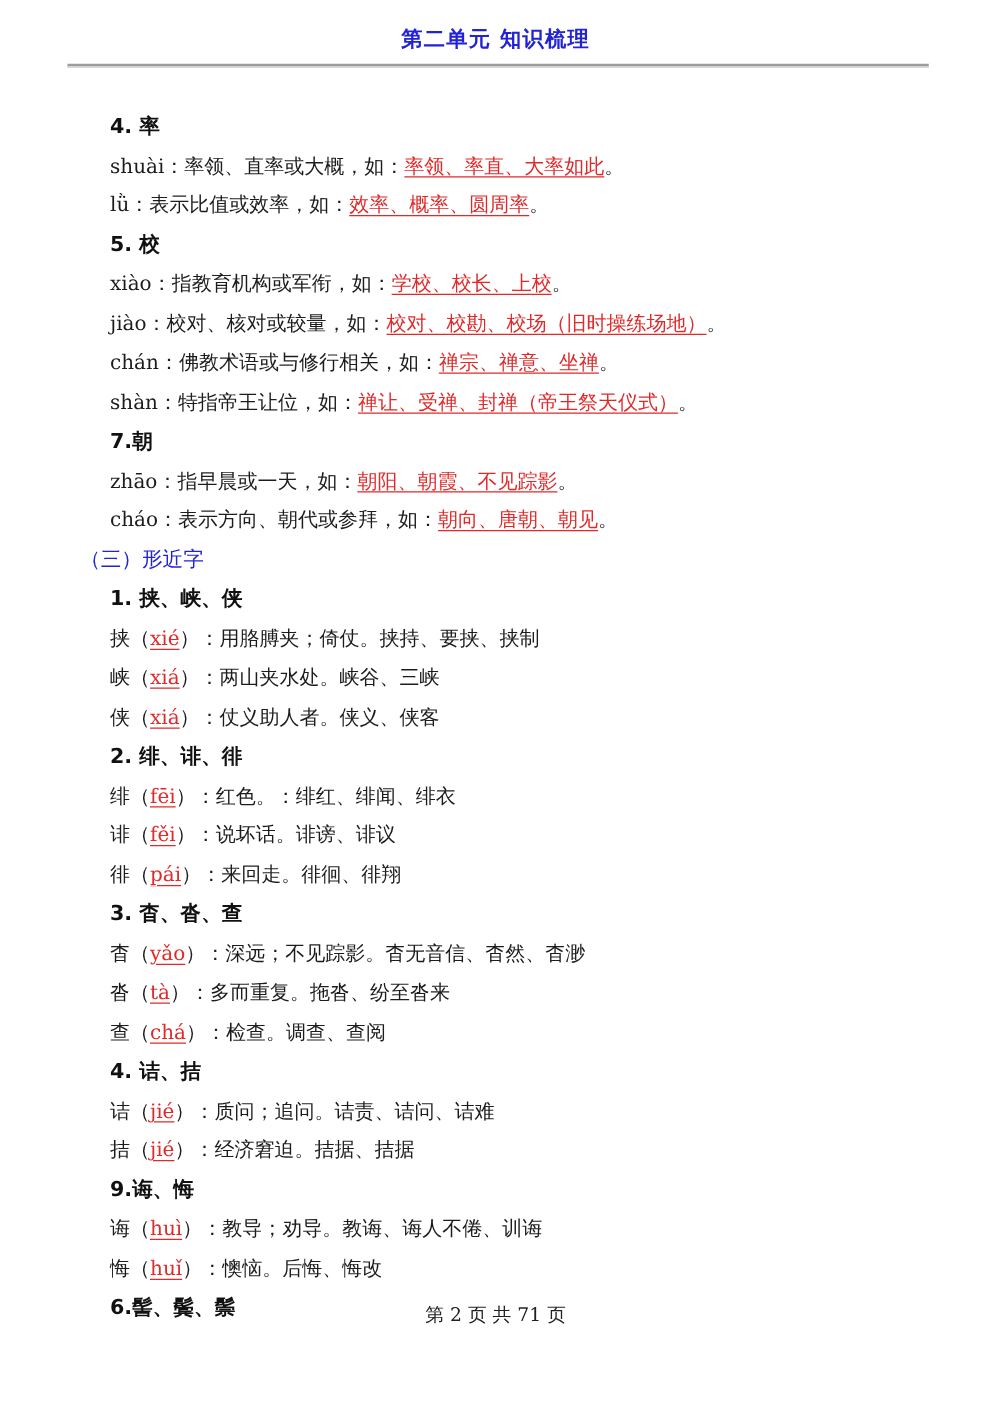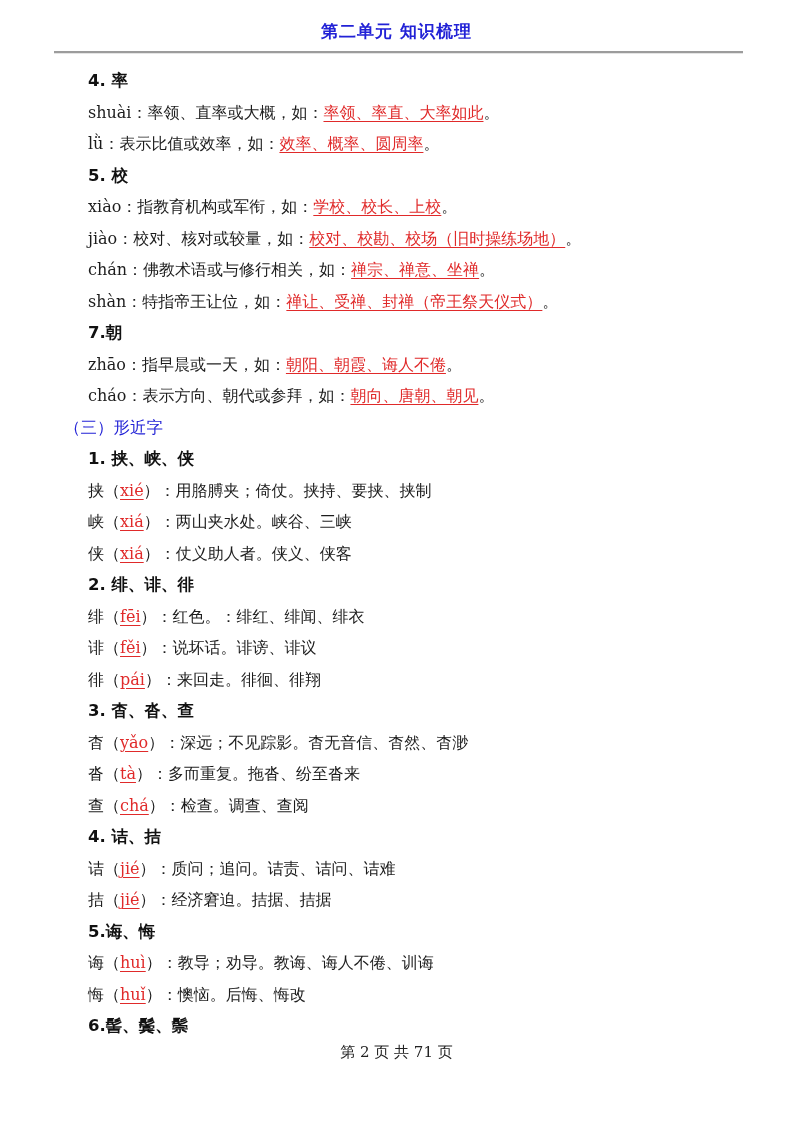--- a/index.html
+++ b/index.html
@@ -32,20 +32,21 @@
     text-align: right;
   }
   .header-rule {
     margin: 8px 50px 0 54px;
     height: 2px;
     background: var(--rule);
     border-bottom: 1px solid #e4e4e4;
   }
   .content-area {
     padding: 11px 44px 0 88px;
+    margin-top: 20px;
   }
   .row {
     line-height: 31.5px;
     font-size: 16px;
     white-space: nowrap;
   }
   .row.item {
     font-family: "DejaVu Sans", "Liberation Sans", sans-serif;
     font-weight: bold;
     font-size: 16.5px;
@@ -86,39 +87,39 @@
 <div class="content-area">
     <div class="row item">4. 率</div>
     <div class="row line"><span class="seg-plain">shuài：率领、直率或大概，如：</span><span class="seg-red">率领、率直、大率如此</span><span class="seg-plain">。</span></div>
     <div class="row line"><span class="seg-plain">lǜ：表示比值或效率，如：</span><span class="seg-red">效率、概率、圆周率</span><span class="seg-plain">。</span></div>
     <div class="row item">5. 校</div>
     <div class="row line"><span class="seg-plain">xiào：指教育机构或军衔，如：</span><span class="seg-red">学校、校长、上校</span><span class="seg-plain">。</span></div>
     <div class="row line"><span class="seg-plain">jiào：校对、核对或较量，如：</span><span class="seg-red">校对、校勘、校场（旧时操练场地）</span><span class="seg-plain">。</span></div>
     <div class="row line"><span class="seg-plain">chán：佛教术语或与修行相关，如：</span><span class="seg-red">禅宗、禅意、坐禅</span><span class="seg-plain">。</span></div>
     <div class="row line"><span class="seg-plain">shàn：特指帝王让位，如：</span><span class="seg-red">禅让、受禅、封禅（帝王祭天仪式）</span><span class="seg-plain">。</span></div>
     <div class="row item">7.朝</div>
-    <div class="row line"><span class="seg-plain">zhāo：指早晨或一天，如：</span><span class="seg-red">朝阳、朝霞、诲人不倦</span><span class="seg-plain">。</span></div>
+    <div class="row line"><span class="seg-plain">zhāo：指早晨或一天，如：</span><span class="seg-red">朝阳、朝霞、不见踪影</span><span class="seg-plain">。</span></div>
     <div class="row line"><span class="seg-plain">cháo：表示方向、朝代或参拜，如：</span><span class="seg-red">朝向、唐朝、朝见</span><span class="seg-plain">。</span></div>
     <div class="row section">（三）形近字</div>
     <div class="row item">1. 挟、峡、侠</div>
     <div class="row line"><span class="seg-plain">挟（</span><span class="seg-red">xié</span><span class="seg-plain">）：用胳膊夹；倚仗。挟持、要挟、挟制</span></div>
     <div class="row line"><span class="seg-plain">峡（</span><span class="seg-red">xiá</span><span class="seg-plain">）：两山夹水处。峡谷、三峡</span></div>
     <div class="row line"><span class="seg-plain">侠（</span><span class="seg-red">xiá</span><span class="seg-plain">）：仗义助人者。侠义、侠客</span></div>
     <div class="row item">2. 绯、诽、徘</div>
     <div class="row line"><span class="seg-plain">绯（</span><span class="seg-red">fēi</span><span class="seg-plain">）：红色。：绯红、绯闻、绯衣</span></div>
     <div class="row line"><span class="seg-plain">诽（</span><span class="seg-red">fěi</span><span class="seg-plain">）：说坏话。诽谤、诽议</span></div>
     <div class="row line"><span class="seg-plain">徘（</span><span class="seg-red">pái</span><span class="seg-plain">）：来回走。徘徊、徘翔</span></div>
     <div class="row item">3. 杳、沓、查</div>
     <div class="row line"><span class="seg-plain">杳（</span><span class="seg-red">yǎo</span><span class="seg-plain">）：深远；不见踪影。杳无音信、杳然、杳渺</span></div>
     <div class="row line"><span class="seg-plain">沓（</span><span class="seg-red">tà</span><span class="seg-plain">）：多而重复。拖沓、纷至沓来</span></div>
     <div class="row line"><span class="seg-plain">查（</span><span class="seg-red">chá</span><span class="seg-plain">）：检查。调查、查阅</span></div>
     <div class="row item">4. 诘、拮</div>
     <div class="row line"><span class="seg-plain">诘（</span><span class="seg-red">jié</span><span class="seg-plain">）：质问；追问。诘责、诘问、诘难</span></div>
     <div class="row line"><span class="seg-plain">拮（</span><span class="seg-red">jié</span><span class="seg-plain">）：经济窘迫。拮据、拮据</span></div>
-    <div class="row item">5.诲、悔</div>
+    <div class="row item">9.诲、悔</div>
     <div class="row line"><span class="seg-plain">诲（</span><span class="seg-red">huì</span><span class="seg-plain">）：教导；劝导。教诲、诲人不倦、训诲</span></div>
     <div class="row line"><span class="seg-plain">悔（</span><span class="seg-red">huǐ</span><span class="seg-plain">）：懊恼。后悔、悔改</span></div>
     <div class="row item">6.髻、鬓、鬃</div>
   </div>
 
 <div class="page-footer">
   <span>第 2 页 共 71 页</span>
 </div>
 
 </body></html>

